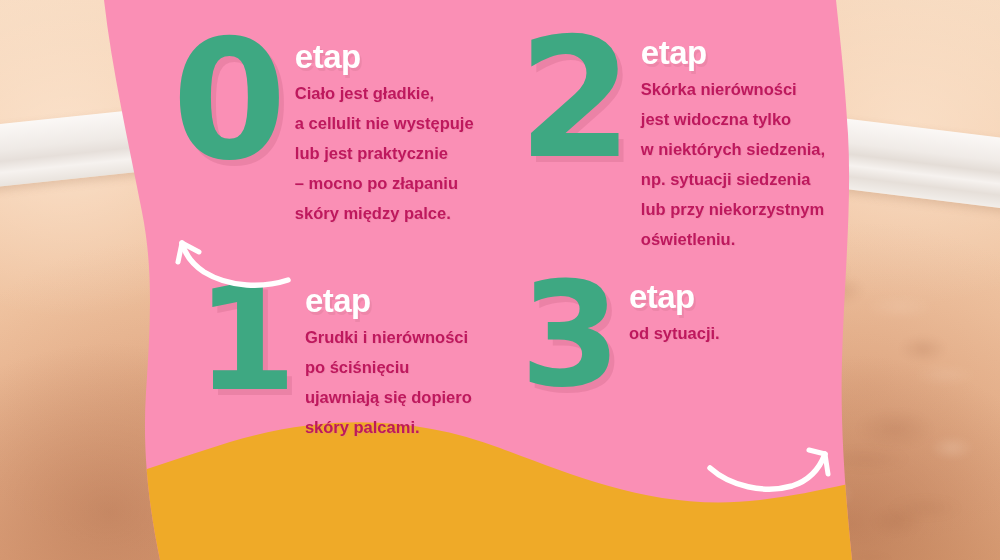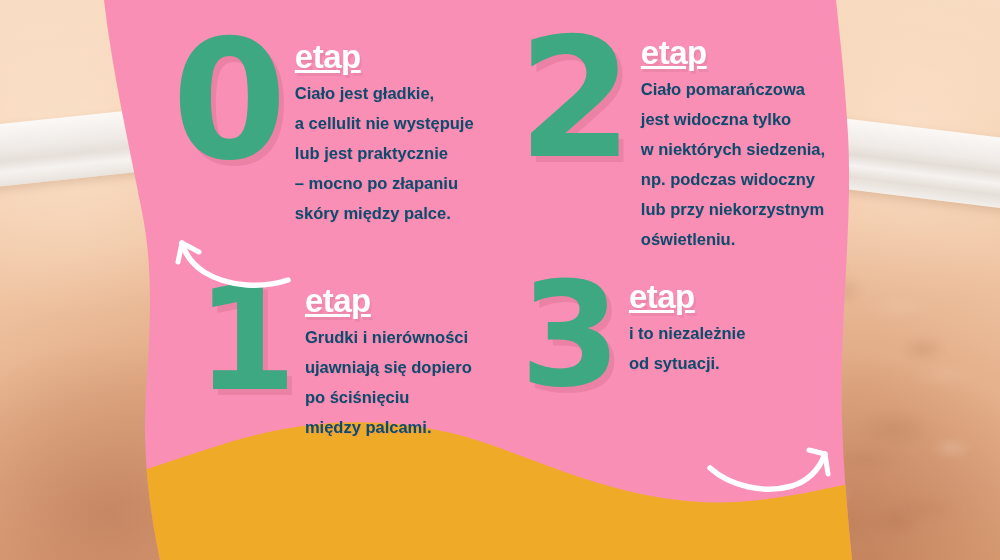--- a/index.html
+++ b/index.html
@@ -116,23 +116,22 @@
 
   .body { padding-left:10px; }
   .etap {
     color:#ffffff;
     font-weight:bold;
     font-size:33px;
     line-height:1;
     letter-spacing:-.5px;
     text-shadow:2px 3px 0 rgba(215,120,150,.38);
     margin-bottom:5px;
-    text-decoration:underline;
-  }
-  .lines { color:#0c4a6e; font-weight:bold; font-size:16.5px; line-height:30px;
+  }
+  .lines { color:#be185d; font-weight:bold; font-size:16.5px; line-height:30px;
            text-shadow:1px 1px 0 rgba(220,125,155,.30); white-space:nowrap; }
 
   
   .card-0 { left:172px; top:32px;  }
   .card-2 { left:518px; top:30px;  }
   .card-1 { left:196px; top:278px; }
   .card-3 { left:520px; top:274px; }
 
   .card-0 .body { padding-top:8px; }
   .card-2 .body { padding-top:6px; }
@@ -202,49 +201,48 @@
           <div>skóry między palce.</div>
         </div>
       </div>
     </div>
 
     <div class="card card-2">
       <div class="numeral num-big">2</div>
       <div class="body">
         <div class="etap">etap</div>
         <div class="lines">
-          <div>Ciało pomarańczowa</div>
+          <div>Skórka nierówności</div>
           <div>jest widoczna tylko</div>
           <div>w niektórych siedzenia,</div>
-          <div>np. podczas widoczny</div>
+          <div>np. sytuacji siedzenia</div>
           <div>lub przy niekorzystnym</div>
           <div>oświetleniu.</div>
         </div>
       </div>
     </div>
 
     <div class="card card-1">
       <div class="numeral num-sm">1</div>
       <div class="body">
         <div class="etap">etap</div>
         <div class="lines">
           <div>Grudki i nierówności</div>
+          <div>po ściśnięciu</div>
           <div>ujawniają się dopiero</div>
-          <div>po ściśnięciu</div>
-          <div>między palcami.</div>
+          <div>skóry palcami.</div>
         </div>
       </div>
     </div>
 
     <div class="card card-3">
       <div class="numeral num-sm">3</div>
       <div class="body">
         <div class="etap">etap</div>
         <div class="lines">
-          <div>i to niezależnie</div>
           <div>od sytuacji.</div>
         </div>
       </div>
     </div>
 
     <svg class="arrow arrow-left" viewBox="0 0 126 60">
       <path d="M120,48 C 96,56 62,56 36,40 C 24,32 17,22 14,11" fill="none" stroke="#ffffff" stroke-width="5.5" stroke-linecap="round"></path>
       <path d="M14,11 L10,30" fill="none" stroke="#ffffff" stroke-width="5" stroke-linecap="round"></path>
       <path d="M14,11 L31,20" fill="none" stroke="#ffffff" stroke-width="5" stroke-linecap="round"></path>
     </svg>

